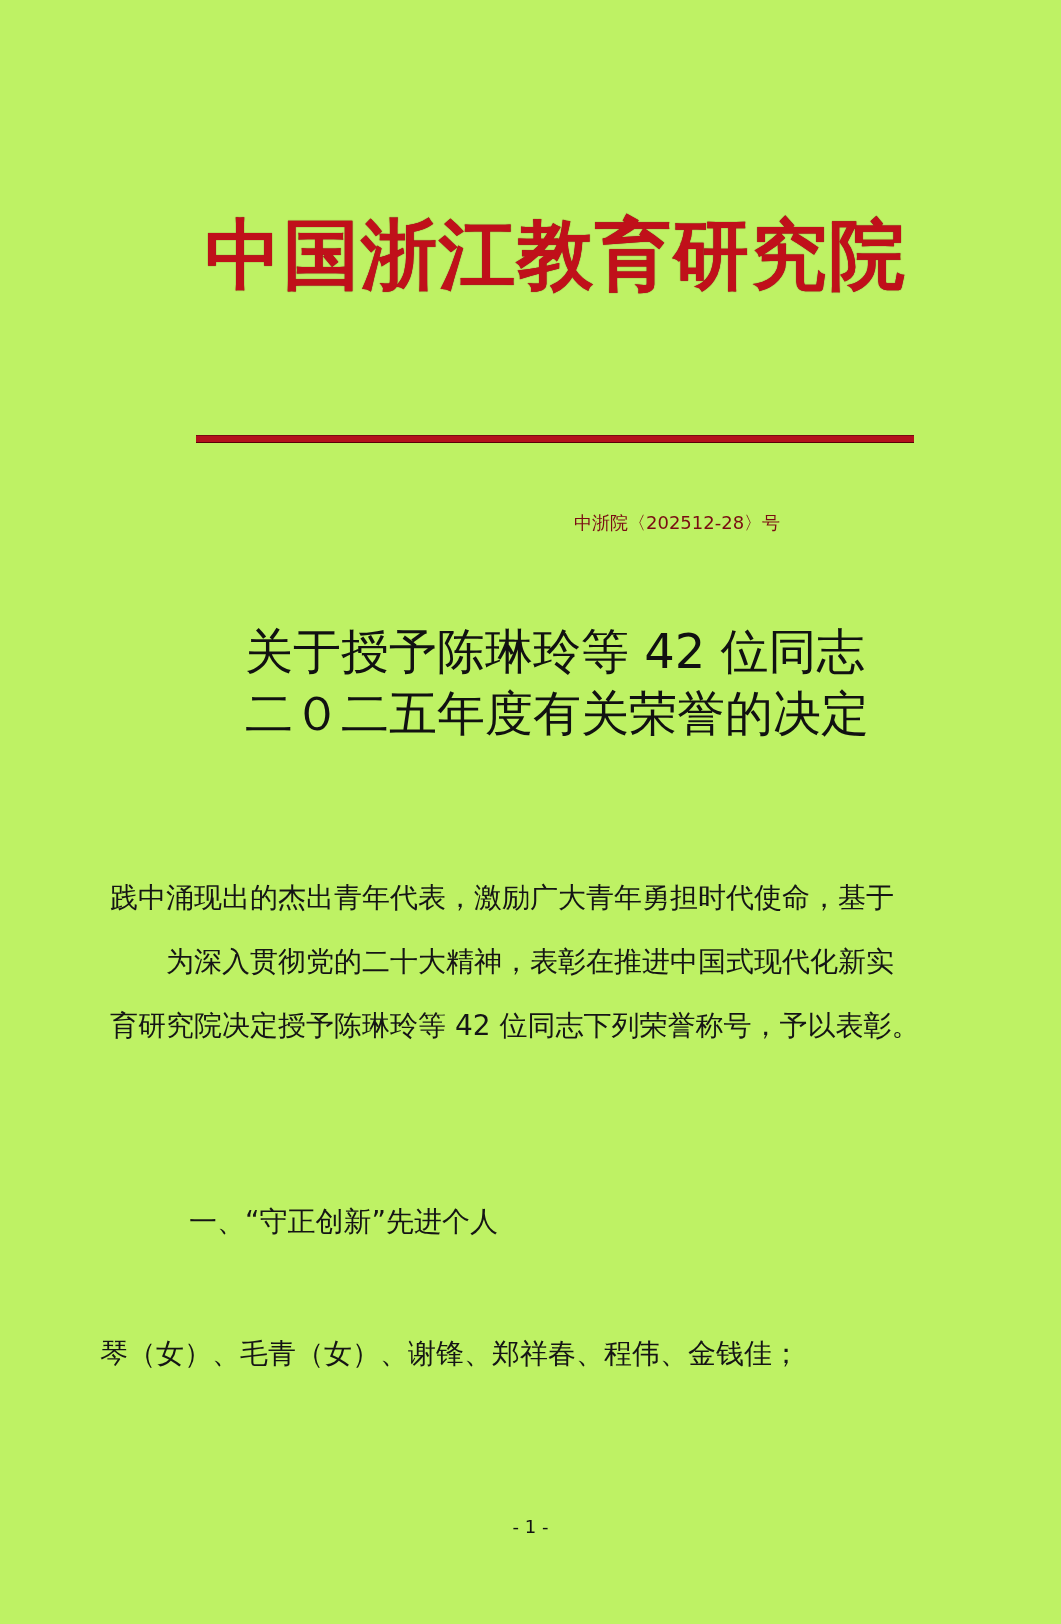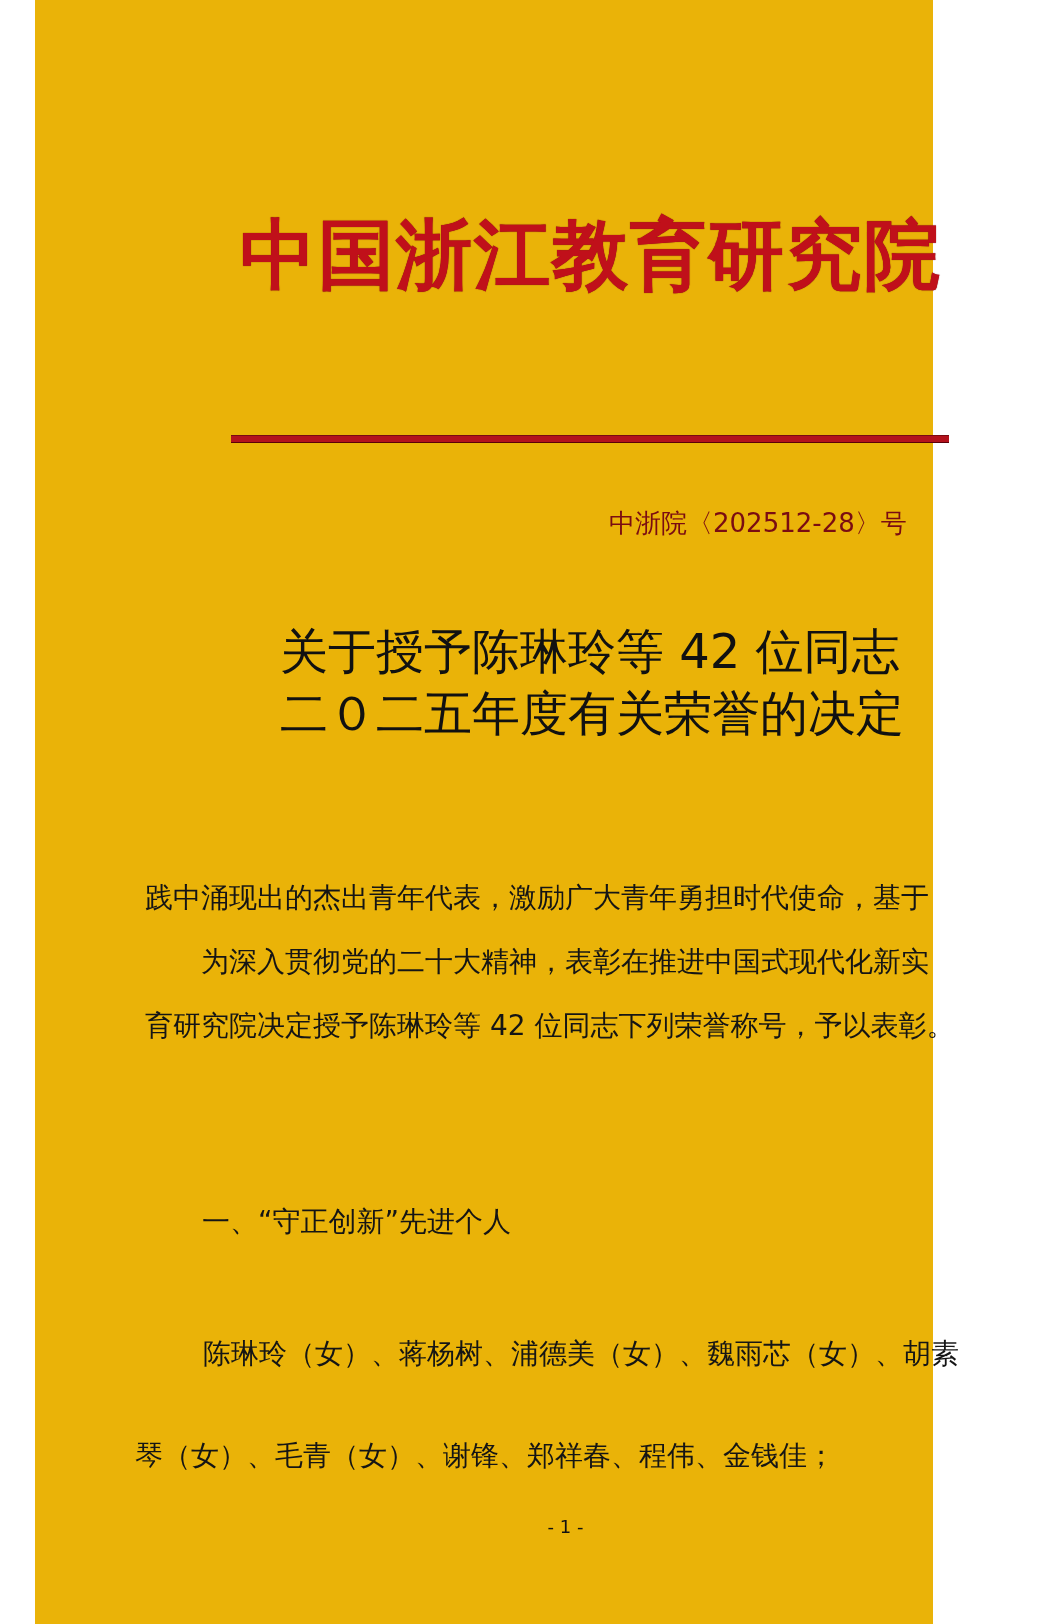--- a/index.html
+++ b/index.html
@@ -11,24 +11,23 @@
       width: 1061px;
       height: 1624px;
       position: relative;
       overflow: hidden;
       font-family: "DejaVu Sans", "Liberation Sans", sans-serif;
       color: #111111;
     }
     .page {
       position: absolute;
       left: 0; top: 0;
-      width: 898px;
+      width: 1061px;
       height: 1624px;
-      background: #eab308;
-      margin-left: 35px;
+      background: #bef264;
     }
     .org-title {
       position: absolute;
       left: 205px;
       top: 205px;
       width: 700px;
       font-size: 76px;
       line-height: 100px;
       letter-spacing: 2px;
       color: #c0101a;
@@ -42,21 +41,21 @@
       top: 436px;
       width: 718px;
       height: 6px;
       background: #b3121c;
       box-shadow: 0 1px 0 #5a0008, 0 -1px 0 #7a0a12;
     }
     .doc-number {
       position: absolute;
       left: 574px;
       top: 505px;
-      font-size: 26px;
+      font-size: 18px;
       line-height: 36px;
       color: #7a0c12;
       white-space: nowrap;
     }
     .doc-title {
       position: absolute;
       left: 245px;
       top: 620px;
       font-size: 48px;
       line-height: 62px;
@@ -69,21 +68,21 @@
       left: 110px;
       top: 866px;
       width: 850px;
       font-size: 28px;
       line-height: 64px;
       color: #151515;
     }
     .body-text .line { white-space: nowrap; }
     .section-heading {
       position: absolute;
-      left: 167px;
+      left: 189px;
       top: 1202px;
       font-size: 28px;
       line-height: 40px;
       color: #151515;
       white-space: nowrap;
     }
     .names {
       position: absolute;
       left: 100px;
       top: 1303px;
@@ -123,19 +122,18 @@
 
   <div class="body-text">
     <div class="line">践中涌现出的杰出青年代表，激励广大青年勇担时代使命，基于</div>
     <div class="line" style="padding-left:56px">为深入贯彻党的二十大精神，表彰在推进中国式现代化新实</div>
     <div class="line">育研究院决定授予陈琳玲等 42 位同志下列荣誉称号，予以表彰。</div>
   </div>
 
   <div class="section-heading">一、“守正创新”先进个人</div>
 
   <div class="names">
-    <div class="line indent">陈琳玲（女）、蒋杨树、浦德美（女）、魏雨芯（女）、胡素</div>
     <div class="line">琴（女）、毛青（女）、谢锋、郑祥春、程伟、金钱佳；</div>
   </div>
 
   <div class="page-number">- 1 -</div>
 
 </div>
 
 </body></html>

